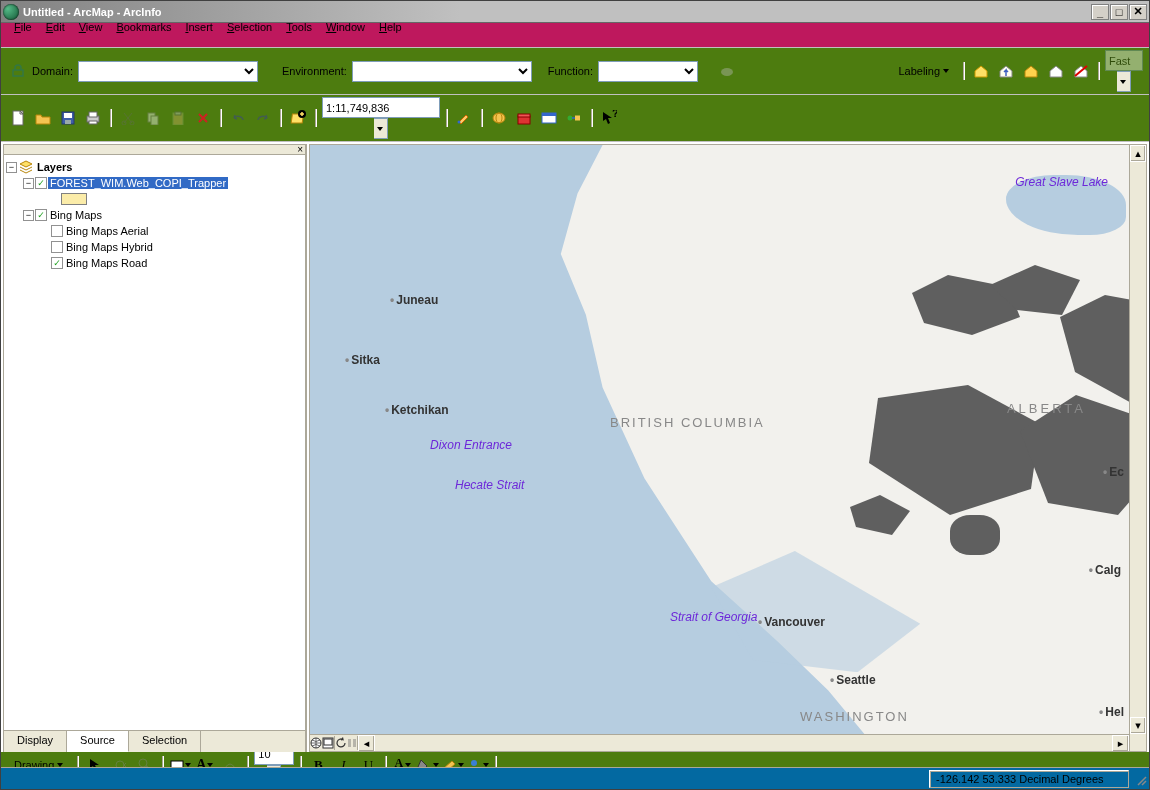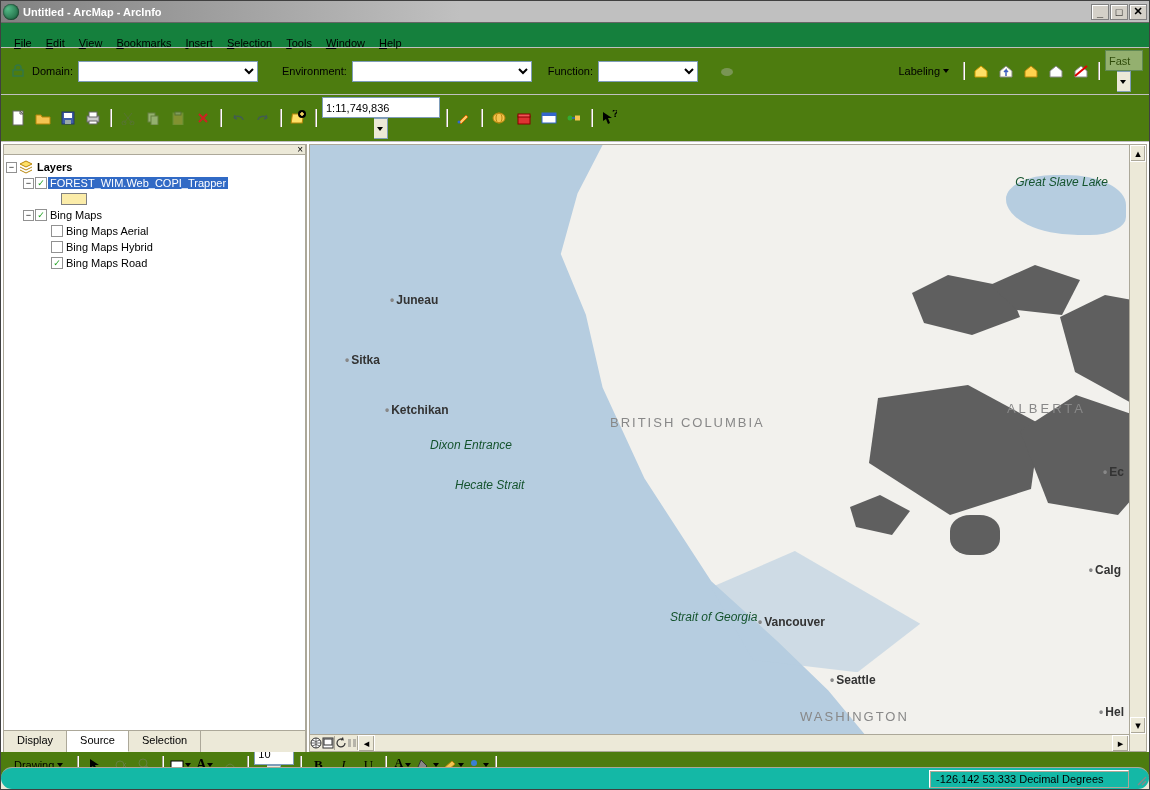--- a/index.html
+++ b/index.html
@@ -6,21 +6,21 @@
 body { background: #ece9d8; width: 1150px; height: 790px; overflow: hidden; border: 1px solid #404040; position: relative; }
 
 
 .titlebar { height: 22px; background: linear-gradient(to right, #828282, #c0c0c0 40%, #c0c0c0); display: flex; align-items: center; padding: 0 2px; color: #fff; border-bottom: 1px solid #666; }
 .titlebar .appicon { width: 16px; height: 16px; margin-right: 4px; background: radial-gradient(circle at 30% 30%, #5b8, #153); border-radius: 50%; box-shadow: inset 0 0 2px #000; }
 .titlebar .title { font-weight: bold; flex: 1; }
 .titlebar .winbtns { display: flex; gap: 1px; }
 .titlebar .winbtn { width: 18px; height: 16px; background: #d4d0c8; border: 1px solid #808080; display: flex; align-items: center; justify-content: center; font-size: 11px; font-weight: bold; font-family: 'Segoe UI', sans-serif; color: #000; box-shadow: inset 1px 1px 0 #fff; cursor: default; }
 
 
-.menubar { height: 22px; background: #15803d; display: flex; align-items: flex-start; padding: 12px 6px; border-bottom: 1px solid #c0c0c0; }
+.menubar { height: 22px; background: #be185d; display: flex; align-items: flex-end; padding: 12px 6px; border-bottom: 1px solid #c0c0c0; }
 .menubar .menuitem { padding: 2px 7px; }
 .menubar .menuitem u { text-decoration: underline; }
 
 
 .toolbar { display: flex; align-items: center; padding: 2px 6px; border-bottom: 1px solid #c0c0c0; background: #4d7c0f; min-height: 26px; gap: 3px; }
 .toolbar .sep { width: 1px; height: 18px; background: #aca899; margin: 0 3px; box-shadow: 1px 0 0 #fff; }
 .toolbar .tbtn { width: 22px; height: 22px; display: flex; align-items: center; justify-content: center; }
 .toolbar label { margin-right: 2px; }
 .toolbar select, .toolbar input[type=text] { height: 21px; border: 1px solid #7f9db9; background: #fff; padding: 0 3px; }
 .toolbar .combo { display: flex; align-items: center; flex-direction: column; }
@@ -57,33 +57,33 @@
 .map { flex: 1; position: relative; background: #b6cde0; overflow: hidden; border: 1px solid #aca899; margin: 2px 2px 0 2px; }
 .map .land { position: absolute; left: 350px; top: 0; right: 0; bottom: 0; background: #f2f1ed; }
 .map .water { position: absolute; inset: 0; background: #b6cde0; clip-path: polygon(0 0, 35% 0, 32% 8%, 30% 18%, 33% 28%, 35% 40%, 40% 55%, 48% 72%, 56% 82%, 62% 90%, 68% 100%, 0 100%); }
 .map .ocean2 { position: absolute; left:48%; top:67%; width:25%; height:20%; background:#b6cde0; clip-path: polygon(0 30%, 40% 0, 100% 60%, 70% 100%, 20% 90%); opacity:0.6; }
 .map .lake { position: absolute; right:20px; top:30px; width:120px; height:60px; background:#b6cde0; border-radius: 40% 50% 30% 60%; }
 .map .dataoverlay { position: absolute; left: 450px; top: 90px; width: 500px; height: 380px; }
 .map .dataoverlay .blob { position: absolute; background: #5f5f5f; }
 .map .citylabel { position: absolute; font-weight: bold; color: #333; font-size: 12px; }
 .map .citylabel::before { content: '•'; color: #888; margin-right: 2px; }
 .map .regionlabel { position: absolute; color: #888; font-size: 13px; letter-spacing: 2px; }
-.map .waterlabel { position: absolute; color: #14532d; font-style: italic; font-size: 12px; }
+.map .waterlabel { position: absolute; color: #6d28d9; font-style: italic; font-size: 12px; }
 .map .scroll-v { position: absolute; right: 0; top: 0; bottom: 0; width: 17px; background: #ece9d8; border-left: 1px solid #aca899; }
 .map .scroll-v .arrow { height: 17px; background: #ece9d8; border: 1px solid #fff; box-shadow: inset -1px -1px 0 #aca899; display:flex; align-items:center; justify-content:center;}
 .map .scroll-h { position: absolute; left: 0; right: 17px; bottom: 0; height: 17px; background: #ece9d8; border-top: 1px solid #aca899; display: flex; align-items: center; }
 .map .scroll-h .arrow { width: 17px; height: 17px; background: #ece9d8; border: 1px solid #fff; box-shadow: inset -1px -1px 0 #aca899; display:flex; align-items:center; justify-content:center;}
 
 
 .drawtb { height: 26px; }
 .fontname { width: 150px; }
 .fontsize { width: 40px; }
 
 
-.status { position: absolute; left: 0; right: 0; bottom: 0; height: 22px; background: #14b8a6; border-top: 1px solid #aca899; display: flex; align-items: center; border-radius: 11px; }
+.status { position: absolute; left: 0; right: 0; bottom: 0; height: 22px; background: #0369a1; border-top: 1px solid #aca899; display: flex; align-items: center; }
 .status .cell { border: 1px solid #aca899; border-top-color: #fff; border-left-color: #fff; box-shadow: inset 1px 1px 0 #aca899; height: 18px; padding: 0 6px; display: flex; align-items:center; margin-right: 2px; }
 .status .coords { margin-left: auto; min-width: 200px; }
 .status .grip { width: 18px; height: 18px; display: flex; align-items: flex-end; justify-content: flex-end; padding: 2px;}
 </style>
 </head>
 <body>
 
 <div class="titlebar">
   <div class="appicon"></div>
   <div class="title">Untitled - ArcMap - ArcInfo</div>

